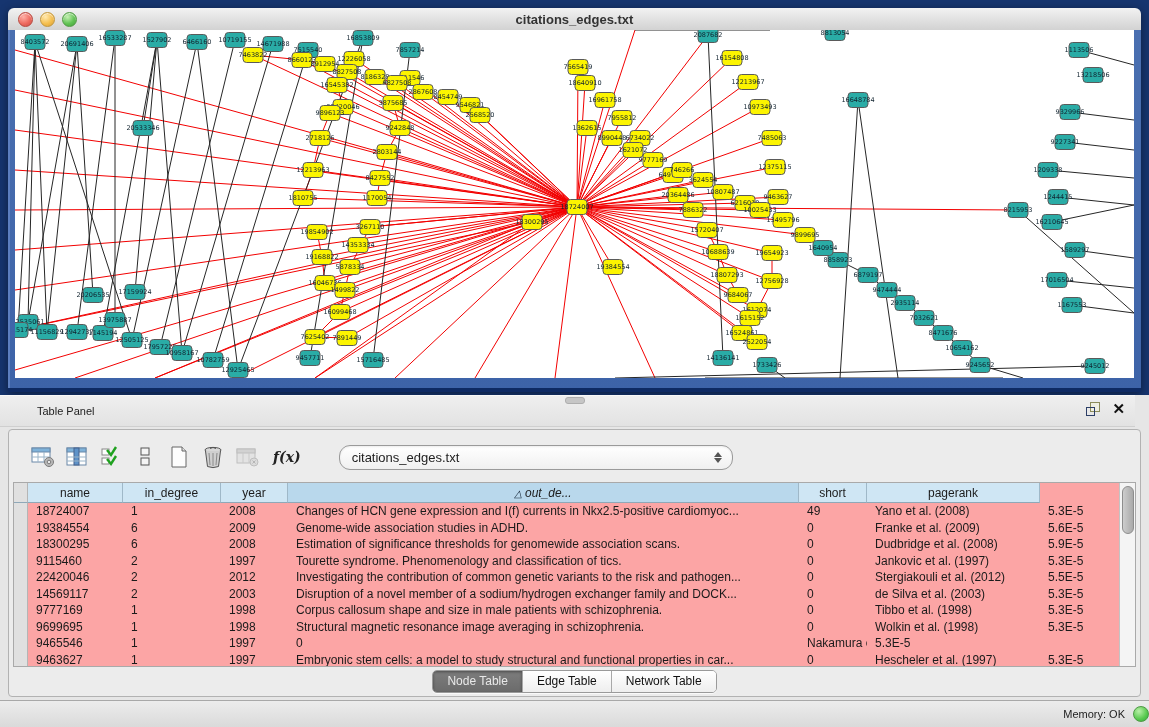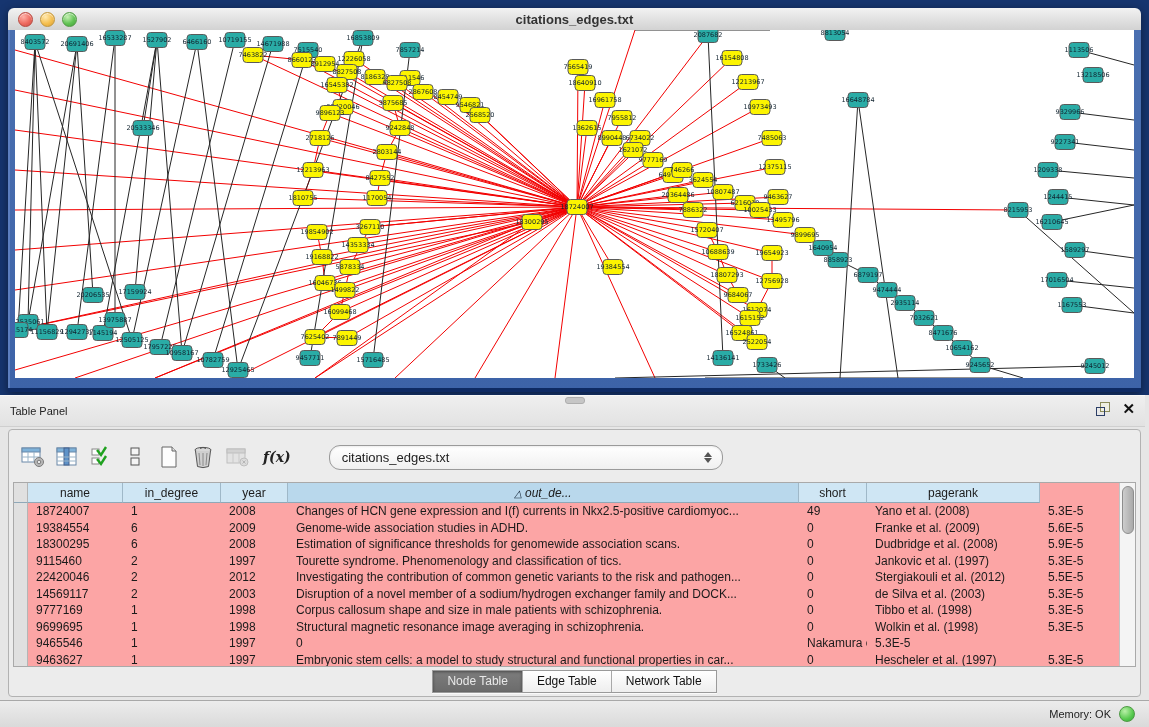--- a/index.html
+++ b/index.html
@@ -22,34 +22,34 @@
   .light.red{background:radial-gradient(circle at 35% 30%,#ffb0a6,#ee6a5f 55%,#c94a3f);border:1px solid #b8453c;}
   .light.yellow{background:radial-gradient(circle at 35% 30%,#ffe9b0,#f5bf4f 55%,#d69b34);border:1px solid #c2963a;}
   .light.green{background:radial-gradient(circle at 35% 30%,#c5efb3,#61c354 55%,#3f9c34);border:1px solid #4e9a41;}
   .net-frame{position:absolute;left:0;top:22px;right:0;bottom:0;
     background:linear-gradient(#4a6fb0,#3d63a8);
     box-shadow:inset 0 -4px 0 #0e2a63, inset 2px 0 0 #5c7fc0;}
   .net-canvas{position:absolute;left:7px;top:0;right:7px;bottom:14px;background:#ffffff;overflow:hidden;}
   .net-canvas svg{display:block;width:100%;height:100%;}
   
   .table-panel{position:absolute;left:0;top:395px;width:1149px;height:305px;background:#e6e6e6;}
-  .panel-titlebar{position:absolute;left:0;top:0;right:4px;height:30px;
+  .panel-titlebar{position:absolute;left:0;top:0;right:14px;height:30px;
     background:linear-gradient(#efefef,#e2e2e2);border-top:1px solid #f8f8f8;border-bottom:1px solid #cfcfcf;
-    display:flex;align-items:center;}
+    display:flex;align-items:center;padding-left:27px;}
   .panel-titlebar .ptitle{font-size:11px;color:#222;margin-left:10px;}
   .panel-grip{position:absolute;left:565px;top:1px;width:18px;height:5px;border-radius:3px;background:#c6c6c6;border:1px solid #aeaeae;}
   .panel-controls{position:absolute;right:10px;top:6px;display:flex;gap:12px;align-items:center;}
   .float-icon{width:14px;height:14px;position:relative;}
   .float-icon .sq1{position:absolute;left:0;bottom:0;width:7px;height:7px;border:1.5px solid #2c3e66;background:transparent;}
   .float-icon .sq2{position:absolute;right:0;top:0;width:8px;height:8px;border:1.5px solid #8c8c5a;background:#efefe2;}
   .close-x{font-size:15px;font-weight:bold;color:#111;line-height:14px;cursor:default;}
   .panel-inner{position:absolute;left:8px;right:8px;top:34px;bottom:3px;
     background:#ececec;border:1px solid #b2b2b2;border-radius:4px;}
   
-  .ttoolbar{position:absolute;left:8px;top:6px;right:4px;height:42px;display:flex;align-items:center;}
+  .ttoolbar{position:absolute;left:18px;top:6px;right:4px;height:42px;display:flex;align-items:center;}
   .tbtn{width:32px;height:30px;display:flex;align-items:center;justify-content:center;margin-right:2px;border-radius:4px;}
   .tbtn svg{display:block;}
   .fx-label{font-family:"DejaVu Serif",serif;font-style:italic;font-weight:bold;font-size:14px;color:#222;margin:0 6px 0 8px;}
   .combo{margin-left:32px;width:392px;height:23px;border:1px solid #9a9a9a;border-radius:11px;
     background:linear-gradient(#ffffff,#f0f0f0);display:flex;align-items:center;position:relative;box-shadow:inset 0 1px 2px rgba(0,0,0,.08);}
   .combo .cval{font-size:13px;color:#222;margin-left:12px;flex:1;}
   .combo .arrows{margin-right:10px;display:flex;flex-direction:column;gap:1px;align-items:center;}
   .combo .arrows i{display:block;width:0;height:0;border-left:4px solid transparent;border-right:4px solid transparent;}
   .combo .arrows .up{border-bottom:5px solid #555;}
   .combo .arrows .dn{border-top:5px solid #555;}
@@ -64,28 +64,28 @@
   .th .sortglyph{font-size:10px;margin-right:3px;color:#123;}
   .th.gutter,.td.gutter{background:#e0e0e0;border-right:1px solid #b5b5b5;}
   .th.gutter{border-bottom:1px solid #8fa8b8;}
   .trow{height:16.5px;line-height:16.5px;}
   .td{font-size:12px;color:#1b1b1b;padding-left:8px;overflow:hidden;white-space:nowrap;text-overflow:clip;}
   .vscroll{position:absolute;right:0;top:0;bottom:0;width:15px;background:#f4f4f4;border-left:1px solid #c3c3c3;}
   .vthumb{position:absolute;left:2px;top:3px;width:10px;height:46px;border-radius:6px;
     background:linear-gradient(90deg,#cdcdcd,#a9a9a9);border:1px solid #8d8d8d;}
   
   .tabs-bar{position:absolute;left:0;right:0;bottom:3px;height:23px;display:flex;justify-content:center;align-items:center;}
-  .seg{display:flex;border:1px solid #9a9a9a;border-radius:0;overflow:hidden;height:21px;box-shadow:0 1px 0 rgba(255,255,255,.7);}
+  .seg{display:flex;border:1px solid #9a9a9a;border-radius:5px;overflow:hidden;height:21px;box-shadow:0 1px 0 rgba(255,255,255,.7);}
   .seg .tab{padding:0 14px;font-size:12px;line-height:21px;background:linear-gradient(#ffffff,#eeeeee);color:#111;}
   .seg .tab + .tab{border-left:1px solid #a8a8a8;}
   .seg .tab.active{background:linear-gradient(#7d7d7d,#6b6b6b);color:#e9e9e9;box-shadow:inset 0 1px 3px rgba(0,0,0,.4);}
   
   .statusbar{position:absolute;left:0;bottom:0;width:1149px;height:27px;
     background:linear-gradient(#ececec,#dadada);border-top:1px solid #a8a8a8;
-    display:flex;align-items:center;justify-content:flex-end;gap:8px;padding-right:14px;box-sizing:border-box;}
+    display:flex;align-items:center;justify-content:flex-end;gap:8px;box-sizing:border-box;}
   .statusbar .mem{font-size:11px;color:#222;}
   .memdot{width:14px;height:14px;border-radius:50%;border:1px solid #4e9a44;
     background:radial-gradient(circle at 35% 30%,#b9f0a8,#57c94e 60%,#2fa93c);}
 </style>
 </head>
 <body>
 
 <div class="net-window">
   <div class="titlebar">
     <div class="lights">

